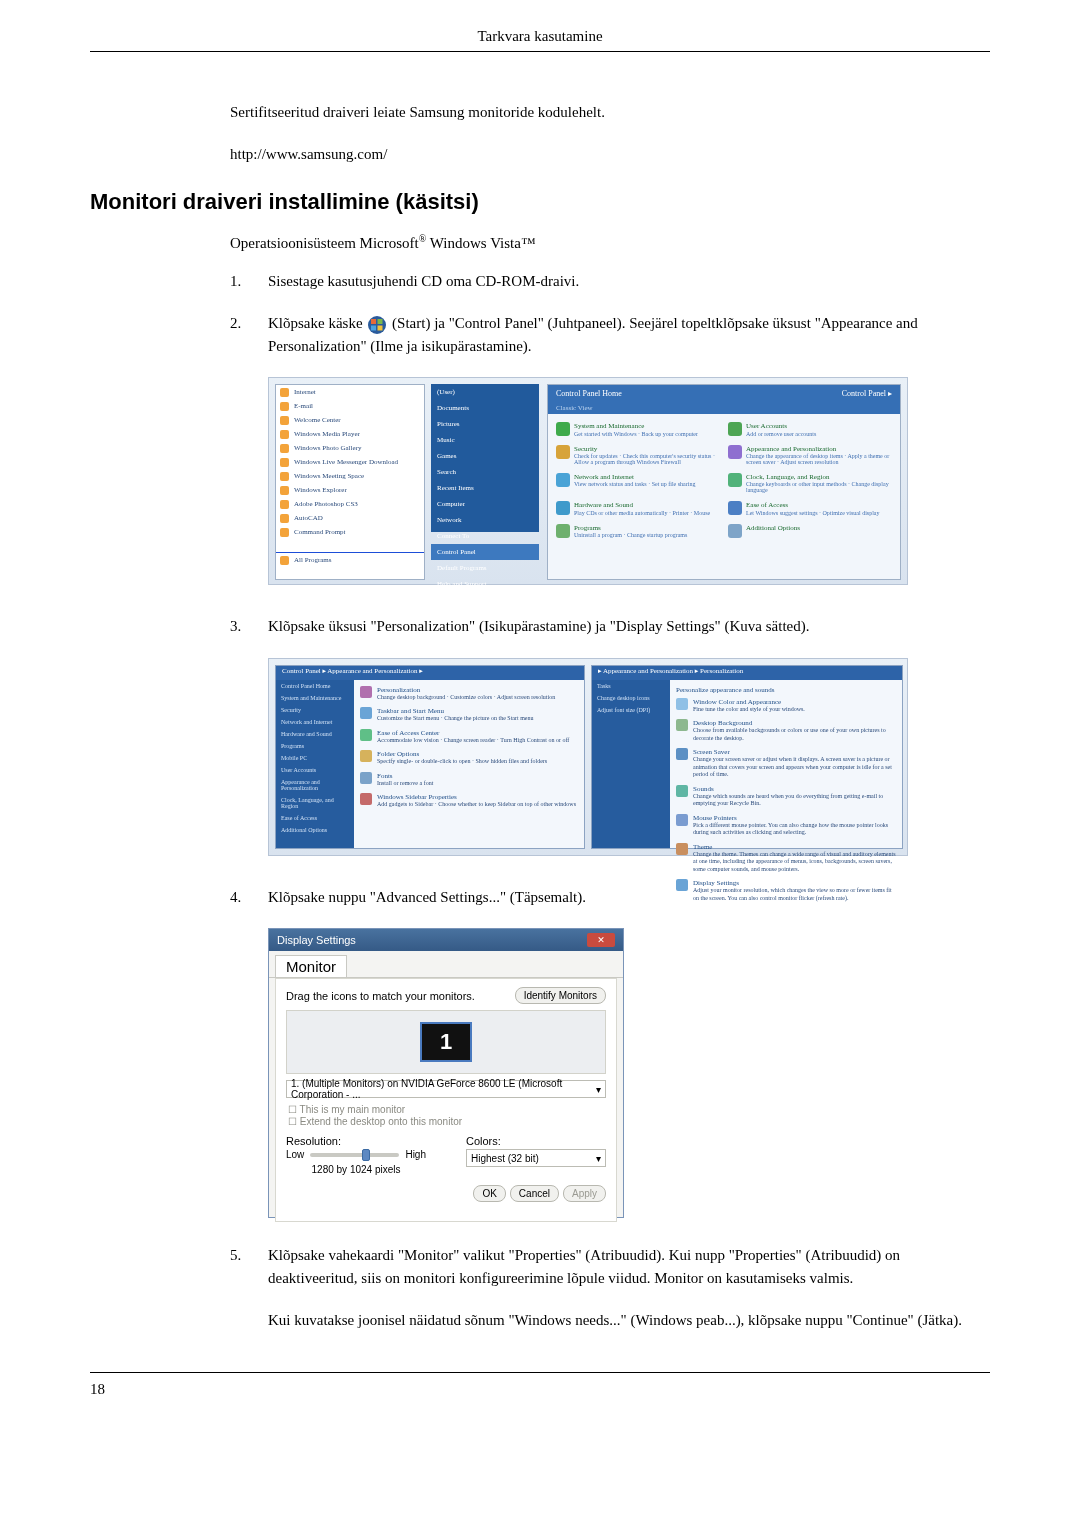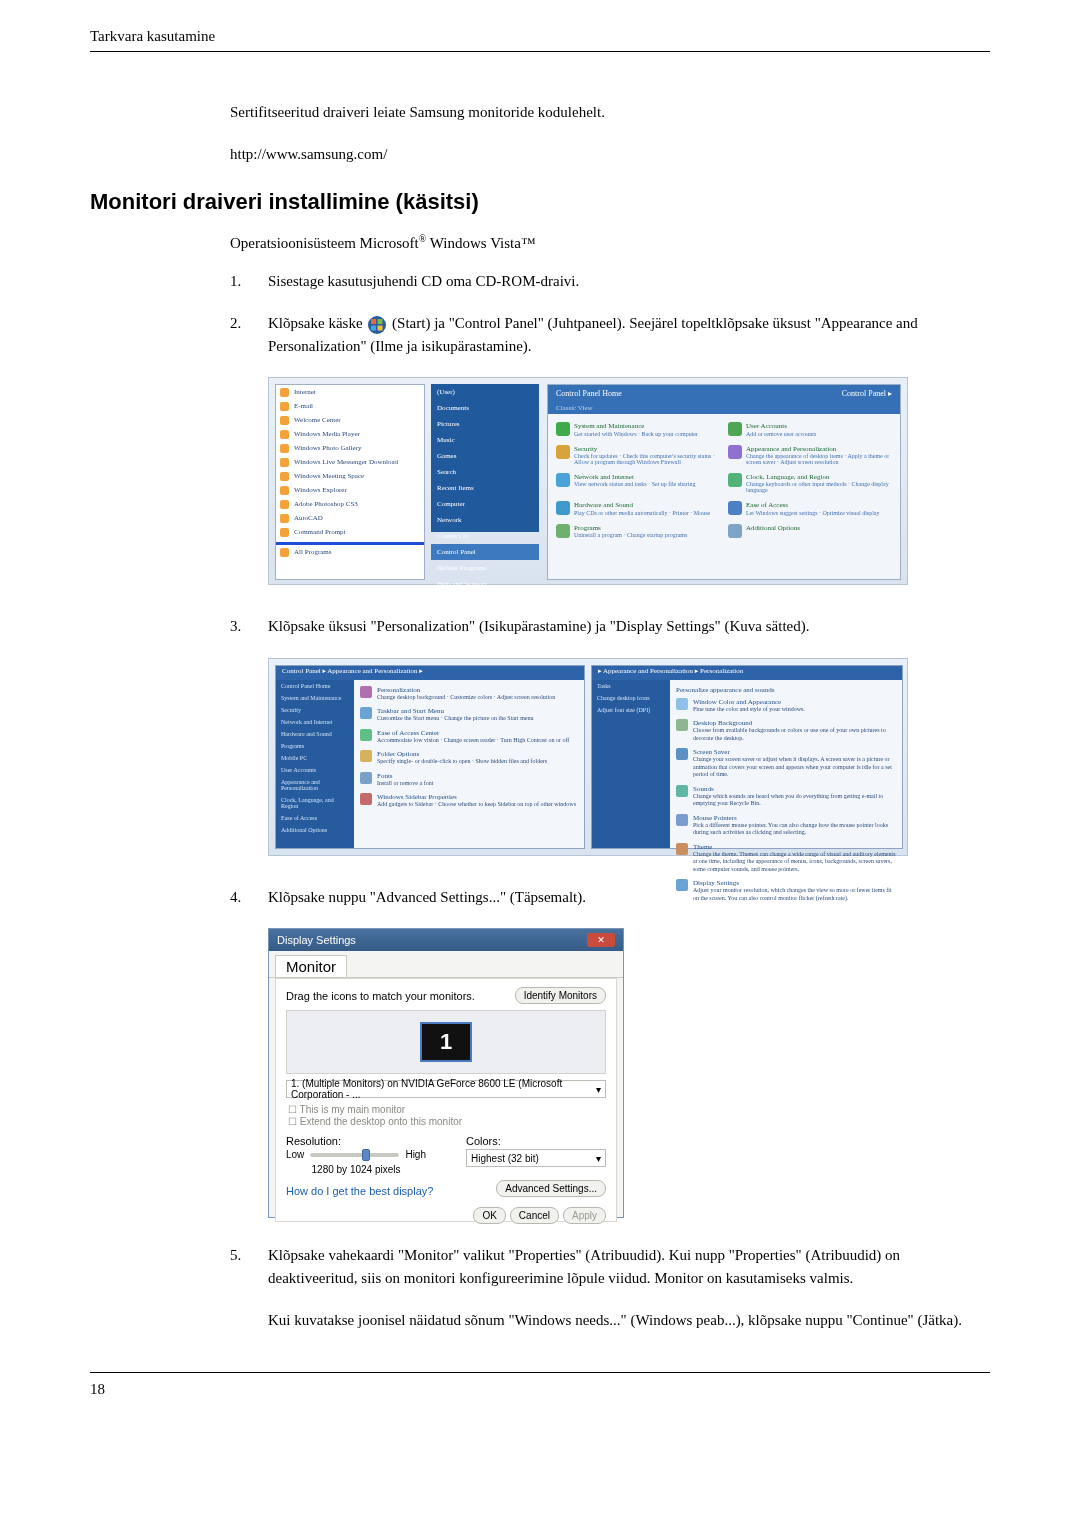--- a/index.html
+++ b/index.html
@@ -6,21 +6,21 @@
   body {
     font-family: "Times New Roman", Times, serif;
     font-size: 15px;
     color: #000;
     background: #fff;
     width: 1080px;
     margin: 0 auto;
     padding: 0 90px;
   }
   .header-area {
-    text-align: left;
+    text-align: center;
     font-size: 15px;
     padding: 28px 0 6px 0;
     border-bottom: 1px solid #000;
   }
   .content { padding-top: 50px; }
   .body-text {
     margin-left: 140px;
     margin-bottom: 22px;
     line-height: 1.45;
   }
@@ -255,21 +255,21 @@
         <div class="li">E-mail</div>
         <div class="li">Welcome Center</div>
         <div class="li">Windows Media Player</div>
         <div class="li">Windows Photo Gallery</div>
         <div class="li">Windows Live Messenger Download</div>
         <div class="li">Windows Meeting Space</div>
         <div class="li">Windows Explorer</div>
         <div class="li">Adobe Photoshop CS3</div>
         <div class="li">AutoCAD</div>
         <div class="li">Command Prompt</div>
-        <div class="li" style="border-top:3px solid #1d4ed8;margin-top:3px">All Programs</div>
+        <div class="li" style="border-top:1px solid #1d4ed8;margin-top:13px">All Programs</div>
       </div>
       <div class="mid-col">
         <div class="mi">(User)</div>
         <div class="mi">Documents</div>
         <div class="mi">Pictures</div>
         <div class="mi">Music</div>
         <div class="mi">Games</div>
         <div class="mi">Search</div>
         <div class="mi">Recent Items</div>
         <div class="mi">Computer</div>
@@ -535,24 +535,20 @@
             <div class="reso-text">1280 by 1024 pixels</div>
           </div>
           <div class="col">
             <div class="lbl">Colors:</div>
             <div class="drop">
               <span>Highest (32 bit)</span>
               <span>▾</span>
             </div>
           </div>
         </div>
-        <div style="display:flex;justify-content:space-between;align-items:flex-end">
-          <span class="link">How do I get the best display?</span>
-          <span class="btn">Advanced Settings...</span>
-        </div>
         <div class="bottom-row">
           <span class="btn">OK</span>
           <span class="btn">Cancel</span>
           <span class="btn gray">Apply</span>
         </div>
       </div>
     </div>
   </div>
 
   <div class="step-row">

